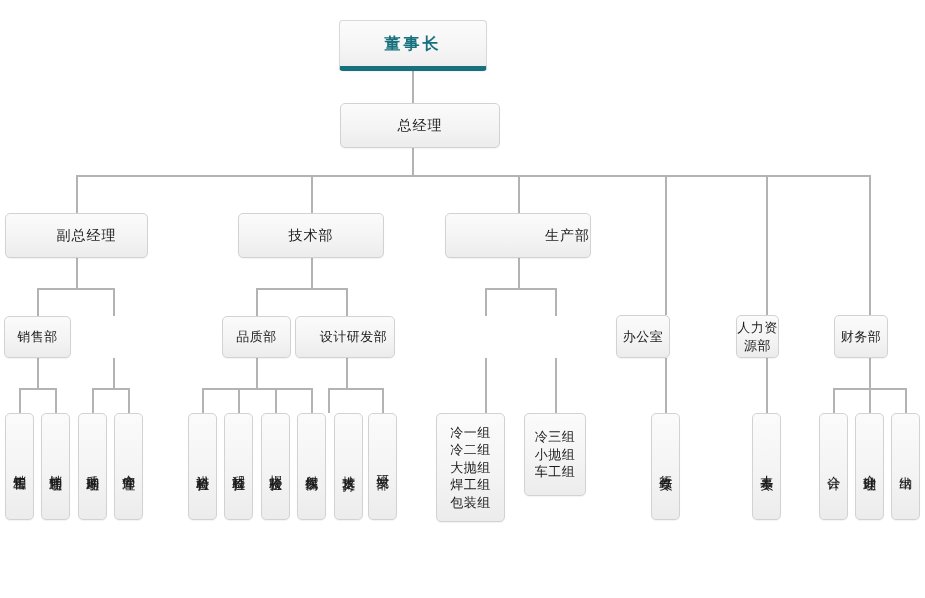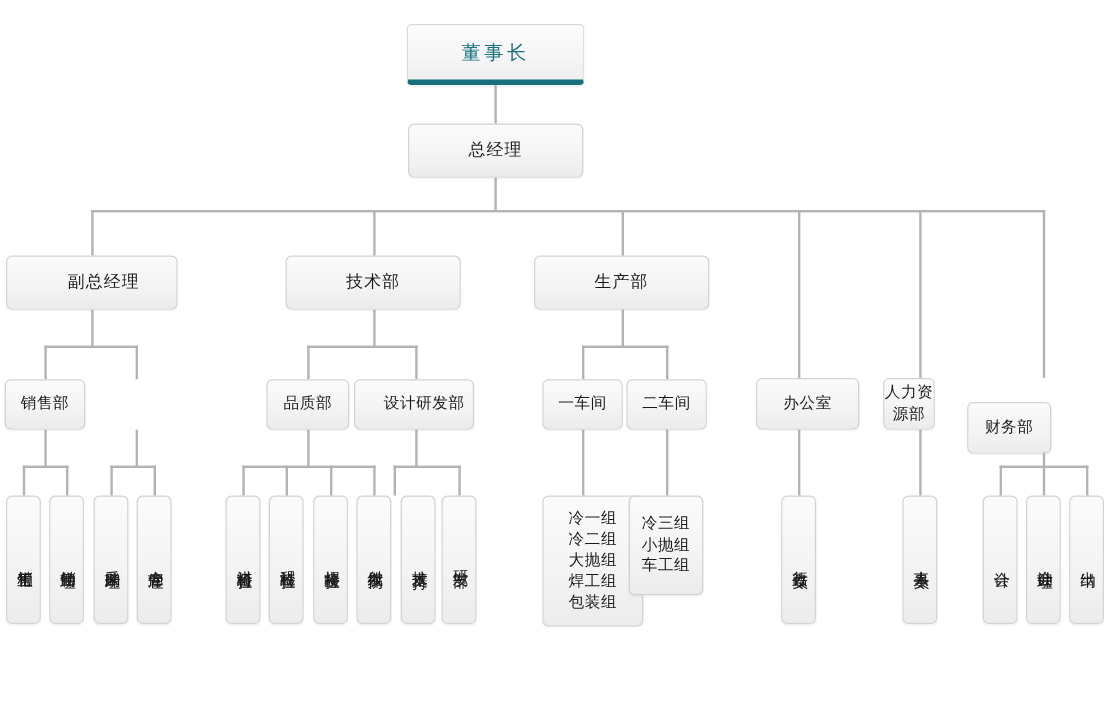--- a/index.html
+++ b/index.html
@@ -43,21 +43,21 @@
     letter-spacing: 0.5px;
     box-shadow: 0 1px 1px rgba(0,0,0,0.05);
   }
   .node.root {
     border: 1px solid #d8d8d8;
     border-bottom: 5px solid #17707d;
     border-radius: 4px;
     background: linear-gradient(180deg, #fcfcfc 0%, #f5f5f5 60%, #eeeeee 100%);
     color: #17707d;
     font-size: 16px;
-    font-weight: normal;
+    font-weight: bold;
     letter-spacing: 3px;
   }
   .node.lvl2 { font-size: 14px; letter-spacing: 1px; }
   .node.lvl3 { font-size: 13px; letter-spacing: 0.5px; }
   
   .node.vert {
     writing-mode: vertical-rl;
     text-orientation: upright;
     letter-spacing: 1px;
     font-size: 13px;
@@ -141,69 +141,63 @@
   <div class="line vline" style="left:869px; top:358px; height:31px;"></div>
   <div class="line hline" style="left:833px; top:388px; width:74px;"></div>
   <div class="line vline" style="left:833px; top:388px; height:25px;"></div>
   <div class="line vline" style="left:869px; top:388px; height:25px;"></div>
   <div class="line vline" style="left:905px; top:388px; height:25px;"></div>
 
   <div class="node root" style="left:339px; top:20px; width:148px; height:51px;">
     <span>董事长</span>
   </div>
 
-  <div class="node lvl2" style="left:340px; top:103px; width:146px; height:45px;">
+  <div class="node lvl2" style="left:340px; top:103px; width:160px; height:45px;">
     <span>总经理</span>
   </div>
 
   <div class="node lvl2" style="left:5px; top:213px; width:143px; height:45px;padding-left:20px;">
     <span>副总经理</span>
   </div>
 
   <div class="node lvl2" style="left:238px; top:213px; width:146px; height:45px;">
     <span>技术部</span>
   </div>
 
-  <div class="node lvl2" style="left:445px; top:213px; width:146px; height:45px;">
+  <div class="node lvl2" style="left:445px; top:213px; width:146px; height:45px;justify-content:flex-end;">
     <span>生产部</span>
   </div>
 
-  <div class="node lvl3" style="left:630px; top:315px; width:86px; height:43px;">
+  <div class="node lvl3" style="left:616px; top:315px; width:54px; height:43px;">
     <span>办公室</span>
   </div>
 
   <div class="node lvl3" style="left:736px; top:315px; width:43px; height:43px;">
     <span class="multiline">人力资
 源部</span>
   </div>
 
-  <div class="node lvl3" style="left:806px; top:315px; width:70px; height:43px;margin-top:20px;">
+  <div class="node lvl3" style="left:834px; top:315px; width:54px; height:43px;">
     <span>财务部</span>
   </div>
 
   <div class="node lvl3" style="left:4px; top:316px; width:67px; height:42px;">
     <span>销售部</span>
   </div>
 
 
   <div class="node lvl3" style="left:222px; top:316px; width:69px; height:42px;">
     <span>品质部</span>
   </div>
 
   <div class="node lvl3" style="left:295px; top:316px; width:100px; height:42px;padding-left:17px;">
     <span>设计研发部</span>
   </div>
 
-  <div class="node lvl3" style="left:452px; top:316px; width:67px; height:42px;">
-    <span>一车间</span>
-  </div>
-
-  <div class="node lvl3" style="left:522px; top:316px; width:67px; height:42px;">
-    <span>二车间</span>
-  </div>
+
 
   <div class="node vert" style="left:5px; top:413px; width:29px; height:107px;">
     <span class="txt">销售工程</span>
   </div>
   <div class="node vert" style="left:41px; top:413px; width:29px; height:107px;">
     <span class="txt">销售助理</span>
   </div>
   <div class="node vert" style="left:78px; top:413px; width:29px; height:107px;">
     <span class="txt">采购助理</span>
   </div>
@@ -223,21 +217,21 @@
   <div class="node vert" style="left:297px; top:413px; width:29px; height:107px;">
     <span class="txt">射线探伤</span>
   </div>
   <div class="node vert" style="left:334px; top:413px; width:29px; height:107px;">
     <span class="txt">技术支持</span>
   </div>
   <div class="node vert" style="left:368px; top:413px; width:29px; height:107px;">
     <span class="txt">研发部</span>
   </div>
 
-  <div class="node stack" style="left:452px; top:413px; width:84px; height:109px;" id="ws1">
+  <div class="node stack" style="left:436px; top:413px; width:69px; height:109px;" id="ws1">
       <span class="row">冷一组</span>
       <span class="row">冷二组</span>
       <span class="row">大抛组</span>
       <span class="row">焊工组</span>
       <span class="row">包装组</span>
     </div>
   <div class="node stack" style="left:524px; top:413px; width:62px; height:83px;" id="ws2">
       <span class="row">冷三组</span>
       <span class="row">小抛组</span>
       <span class="row">车工组</span>

